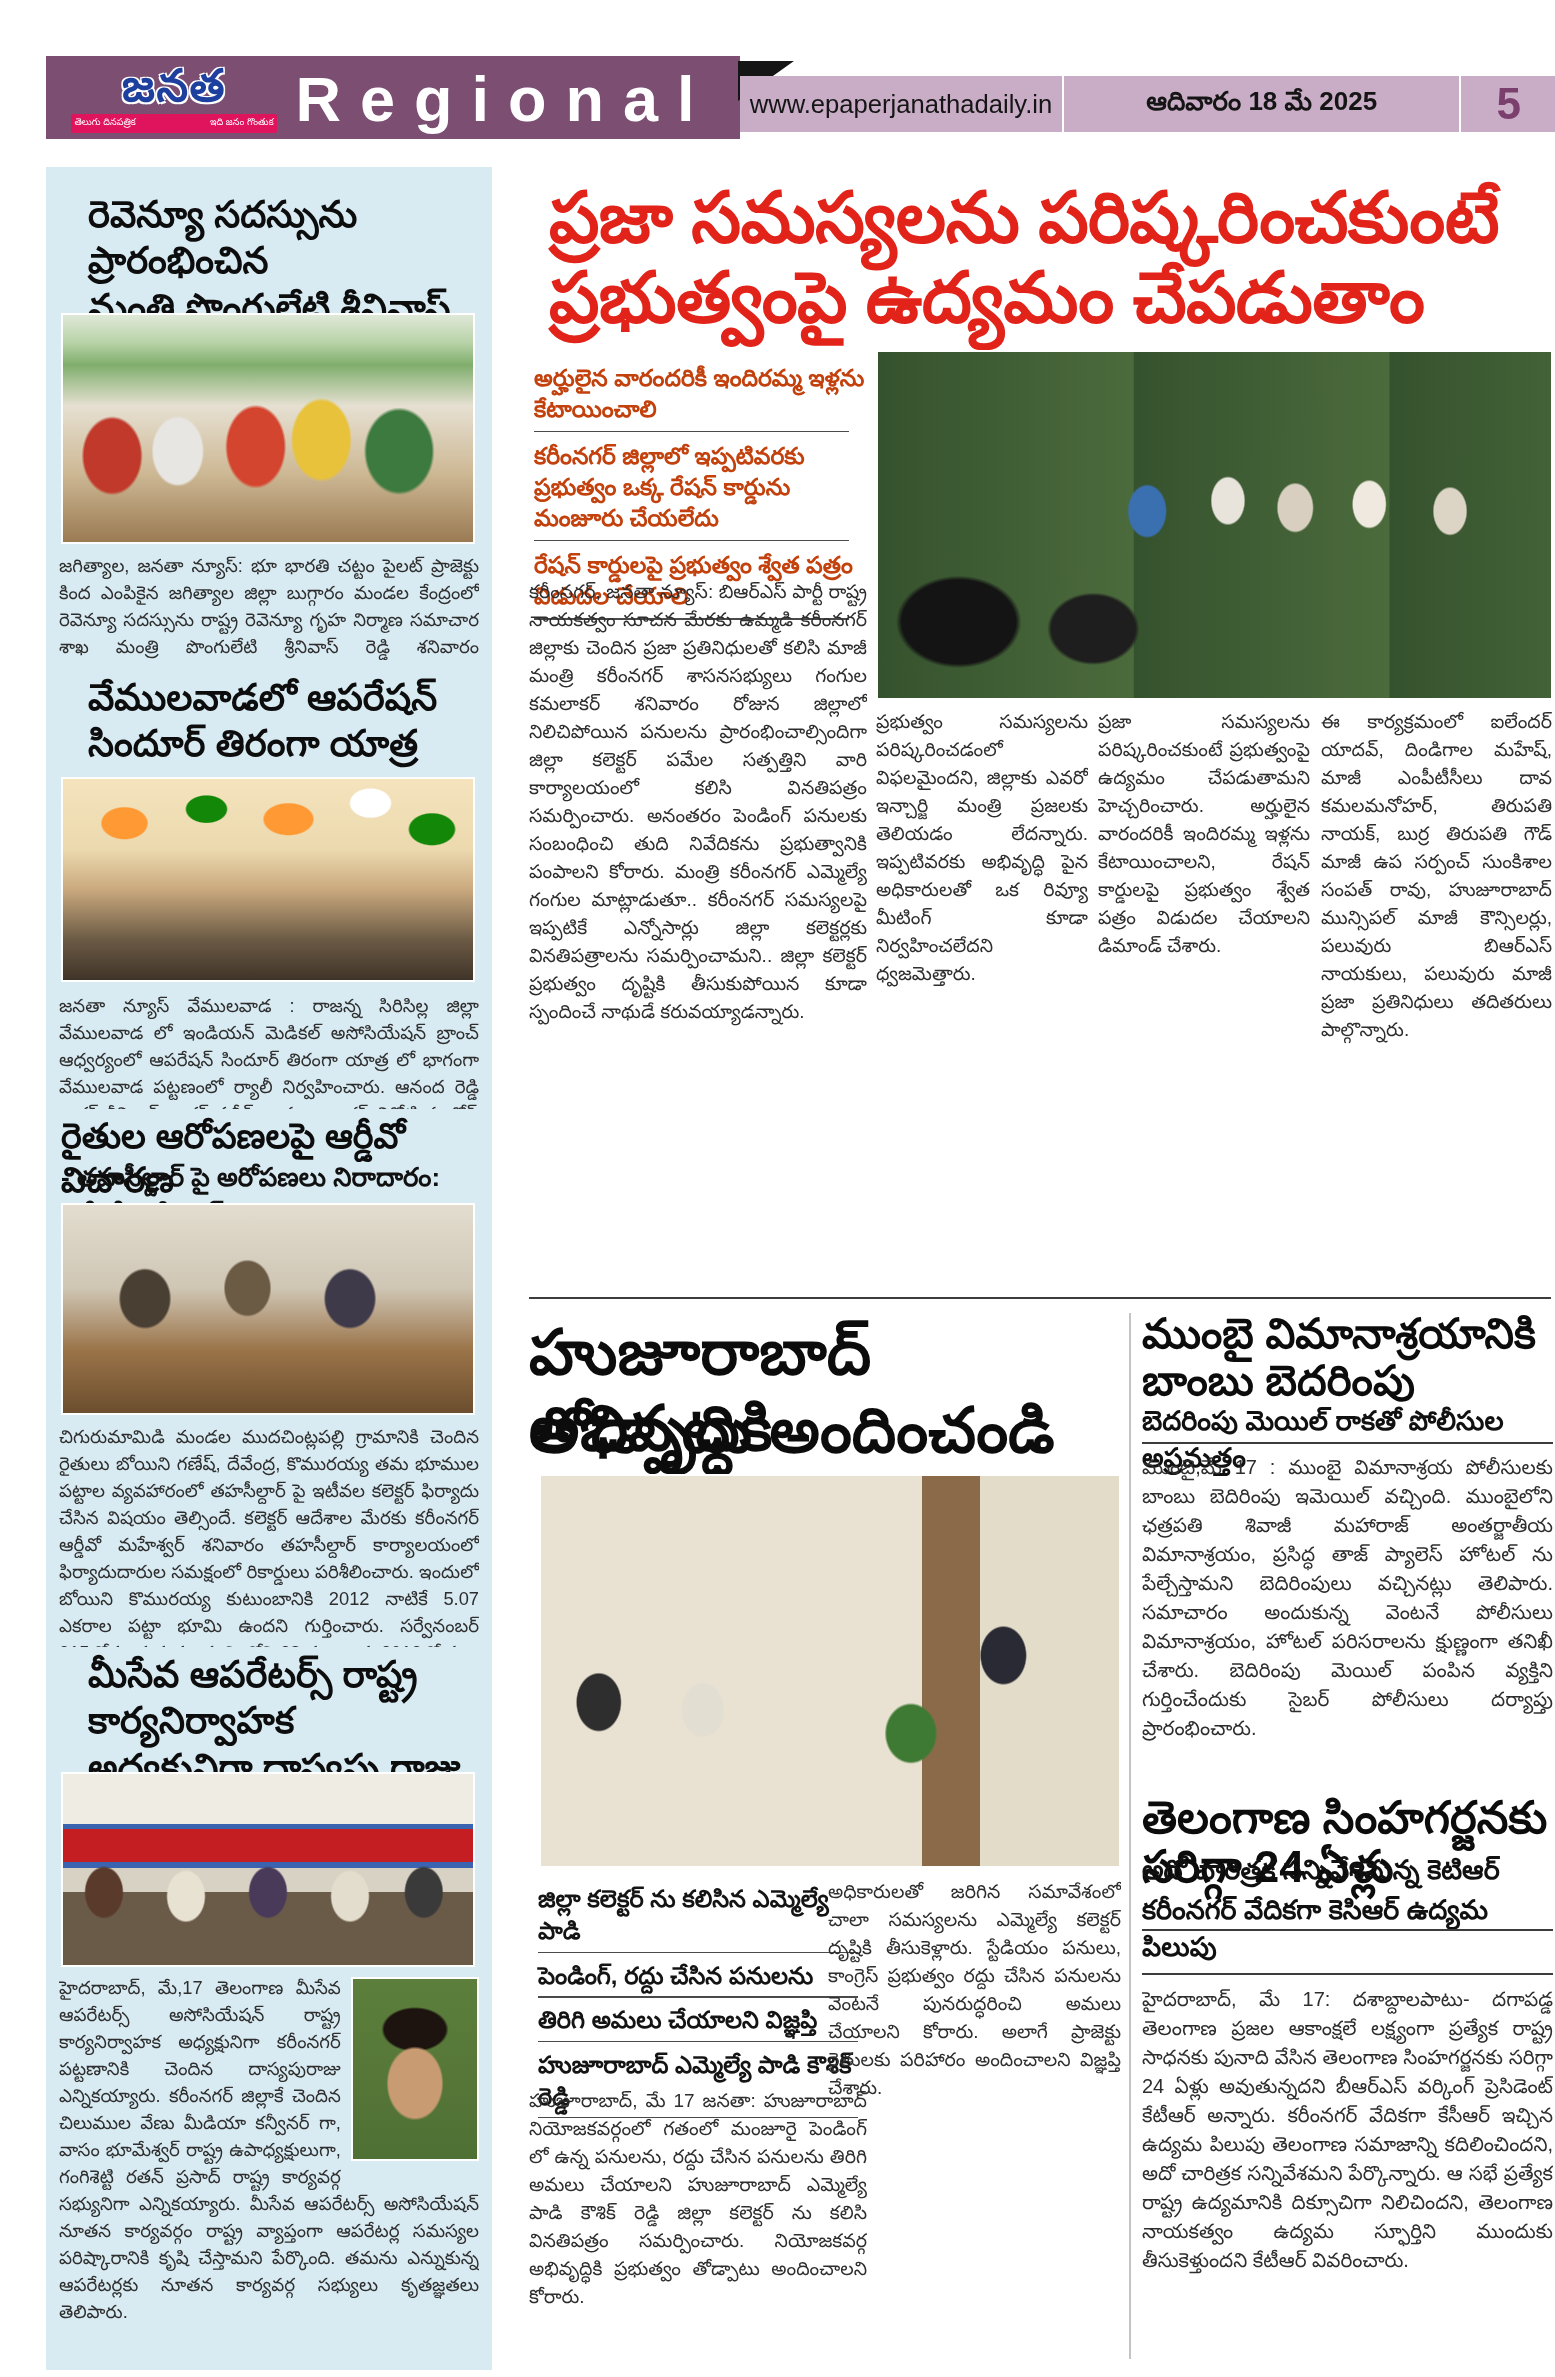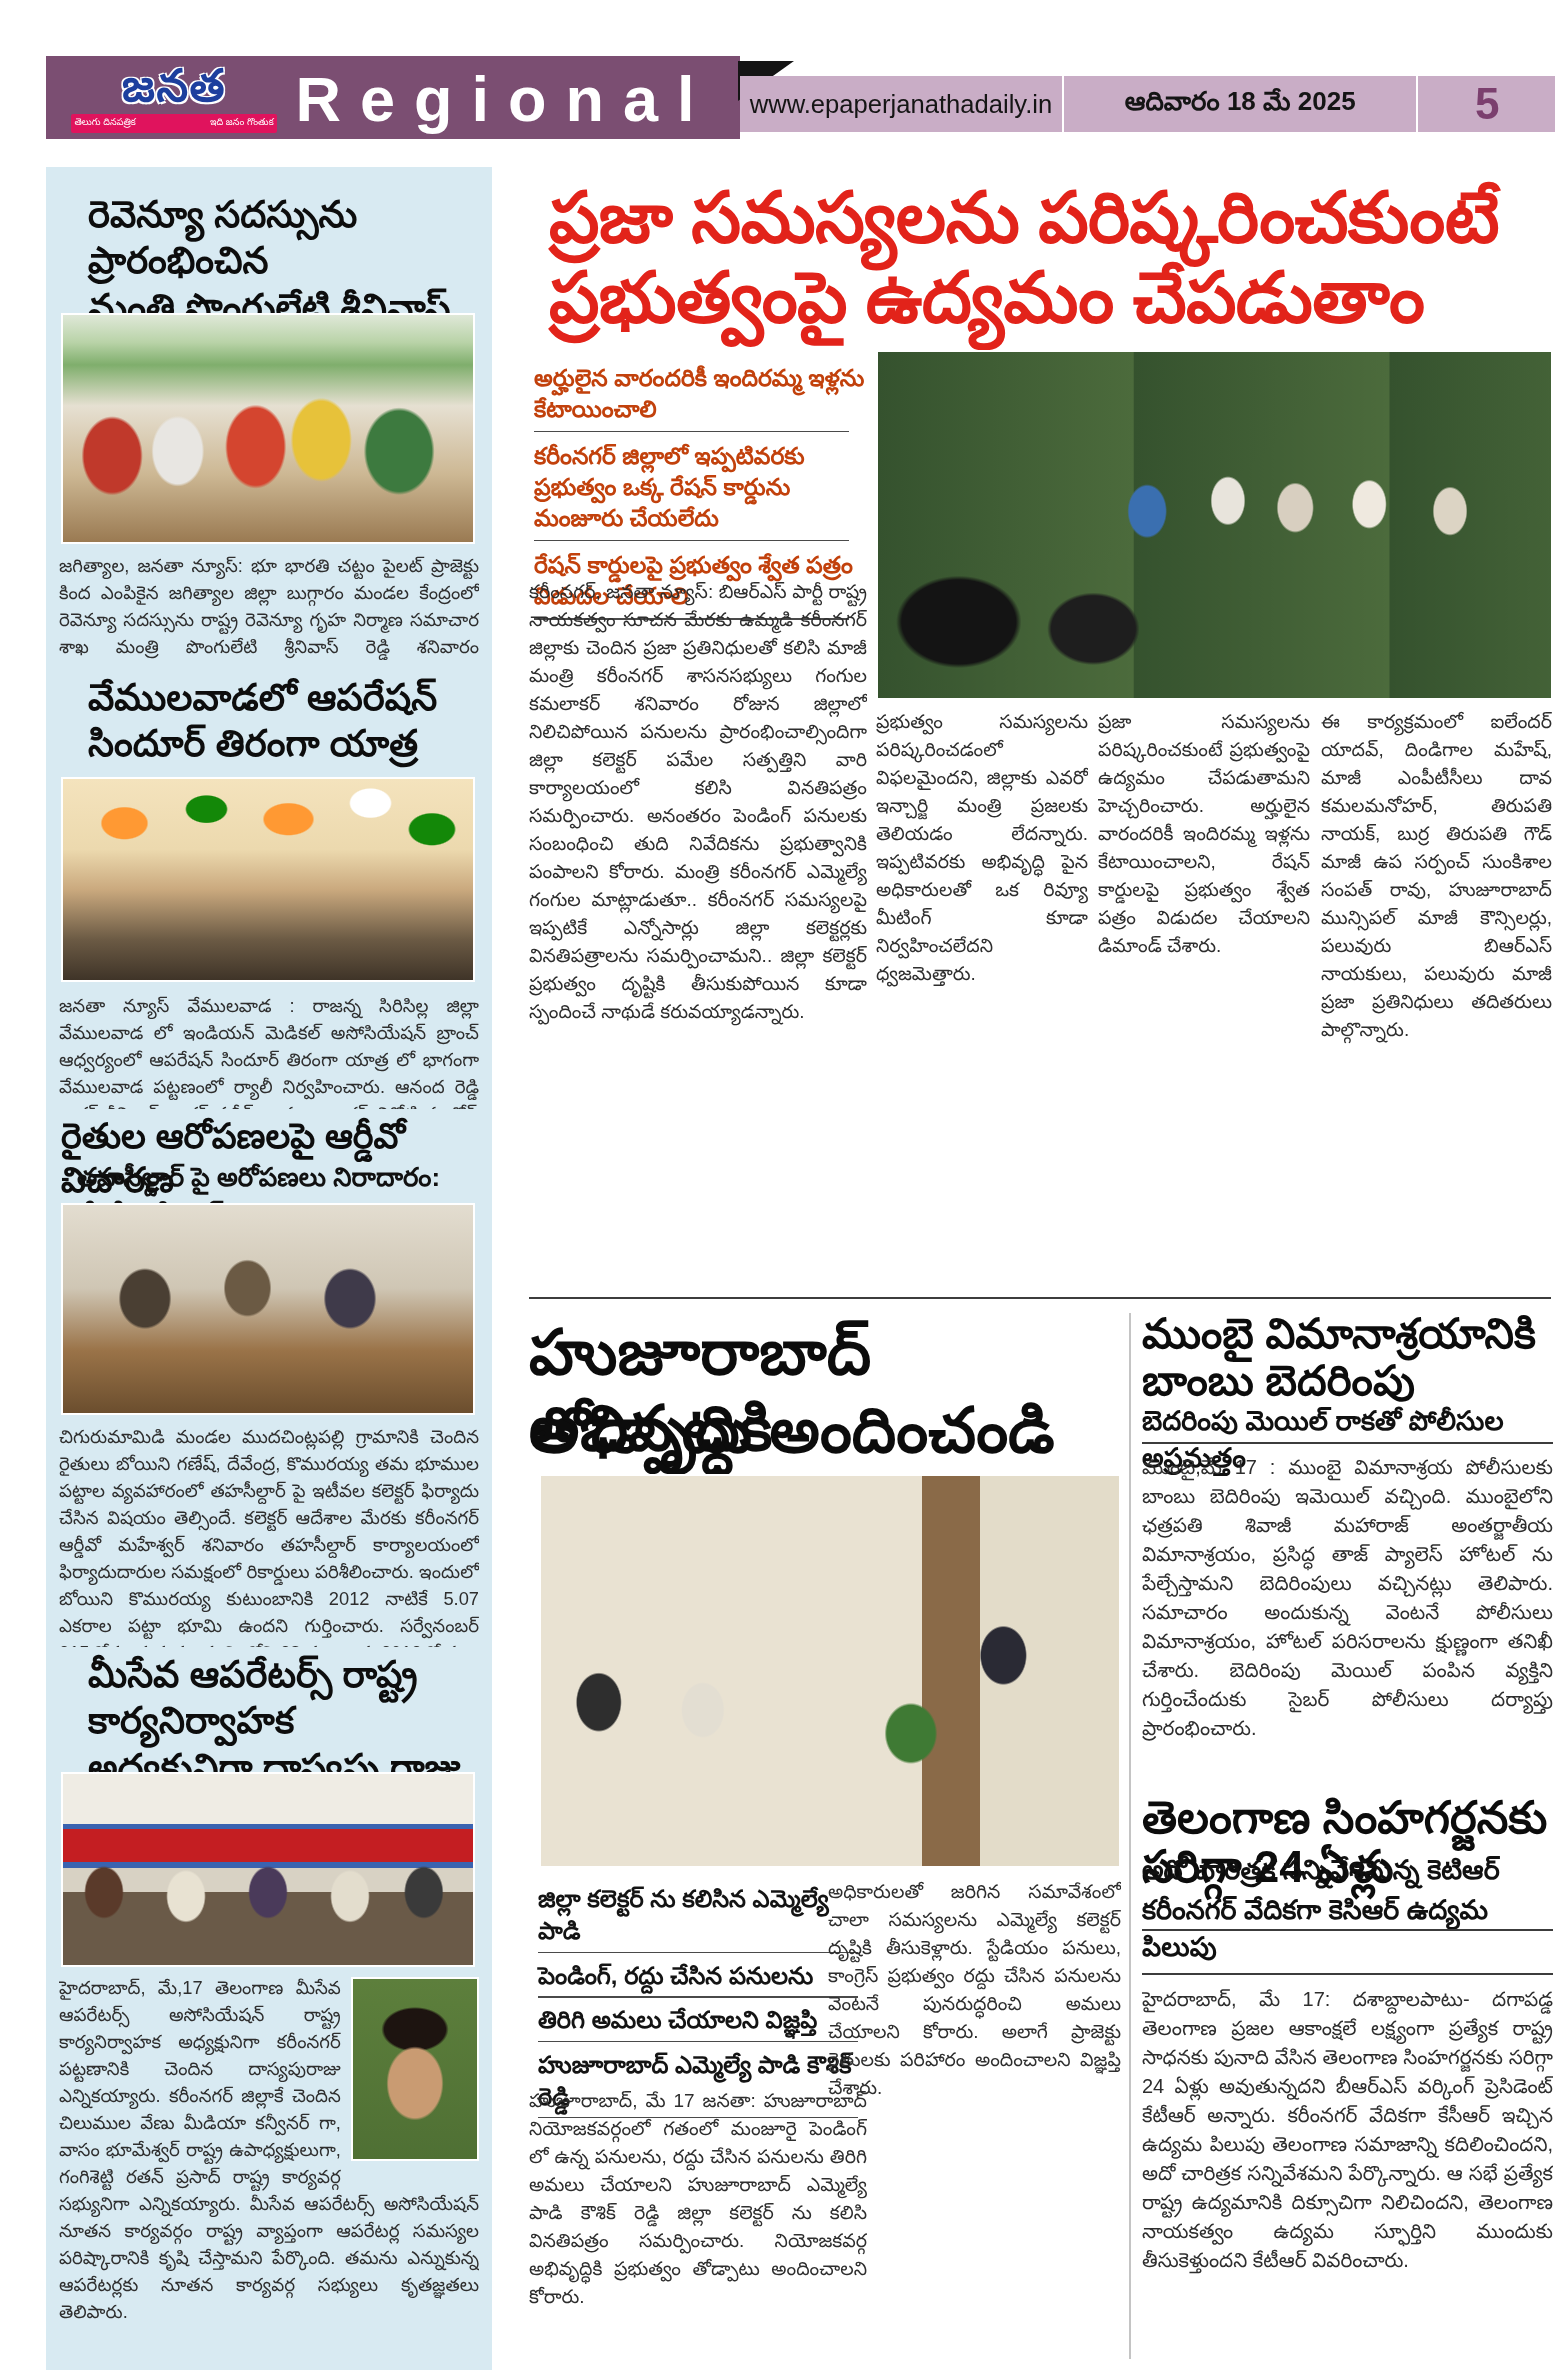--- a/index.html
+++ b/index.html
@@ -16,21 +16,21 @@
   .logo-ribbon{position:absolute;left:4.4px;bottom:1.5px;right:4.4px;height:19px;background:#e0135d;
                color:#fff;font-size:9.5px;display:flex;align-items:center;justify-content:space-between;
                padding:0 3px;border-radius:2.2px;}
   .regional{left:274px;top:64px;width:461px;height:70px;color:#ffffff;font-weight:bold;font-size:63px;
             letter-spacing:19px;text-align:center;line-height:70px;font-family:"Liberation Sans",sans-serif;}
   .fold{left:738px;top:61px;width:0;height:0;border-top:40px solid #151515;border-right:56px solid transparent;}
   .strip{left:740px;top:76px;width:816px;height:56px;background:#c9adc6;display:flex;align-items:flex-start;}
   .strip .seg{height:100%;display:flex;align-items:center;justify-content:center;}
   .strip .sep{width:2.2px;height:100%;background:#ffffff;}
   .website{width:322px;font-size:25.6px;color:#151515;}
-  .date{width:352px;font-size:26px;font-weight:bold;color:#151515;}
+  .date{width:395px;font-size:26px;font-weight:bold;color:#151515;}
   .pagenum{flex:1;font-size:44px;font-weight:bold;color:#7b3f6e;}
 
   
   .leftbg{left:46px;top:167px;width:446px;height:2203px;background:#d8eaf2;}
   .hl{font-weight:bold;color:#0d0d0d;line-height:1.25;}
   .body-txt{font-size:18.3px;line-height:27px;text-align:justify;color:#2e2e2e;overflow:hidden;}
   .ph{border:2.9px solid #ffffff;background-repeat:no-repeat;}
   .rule-h{background:#3c3c3c;}
   .red{color:#e2231a;}
 

